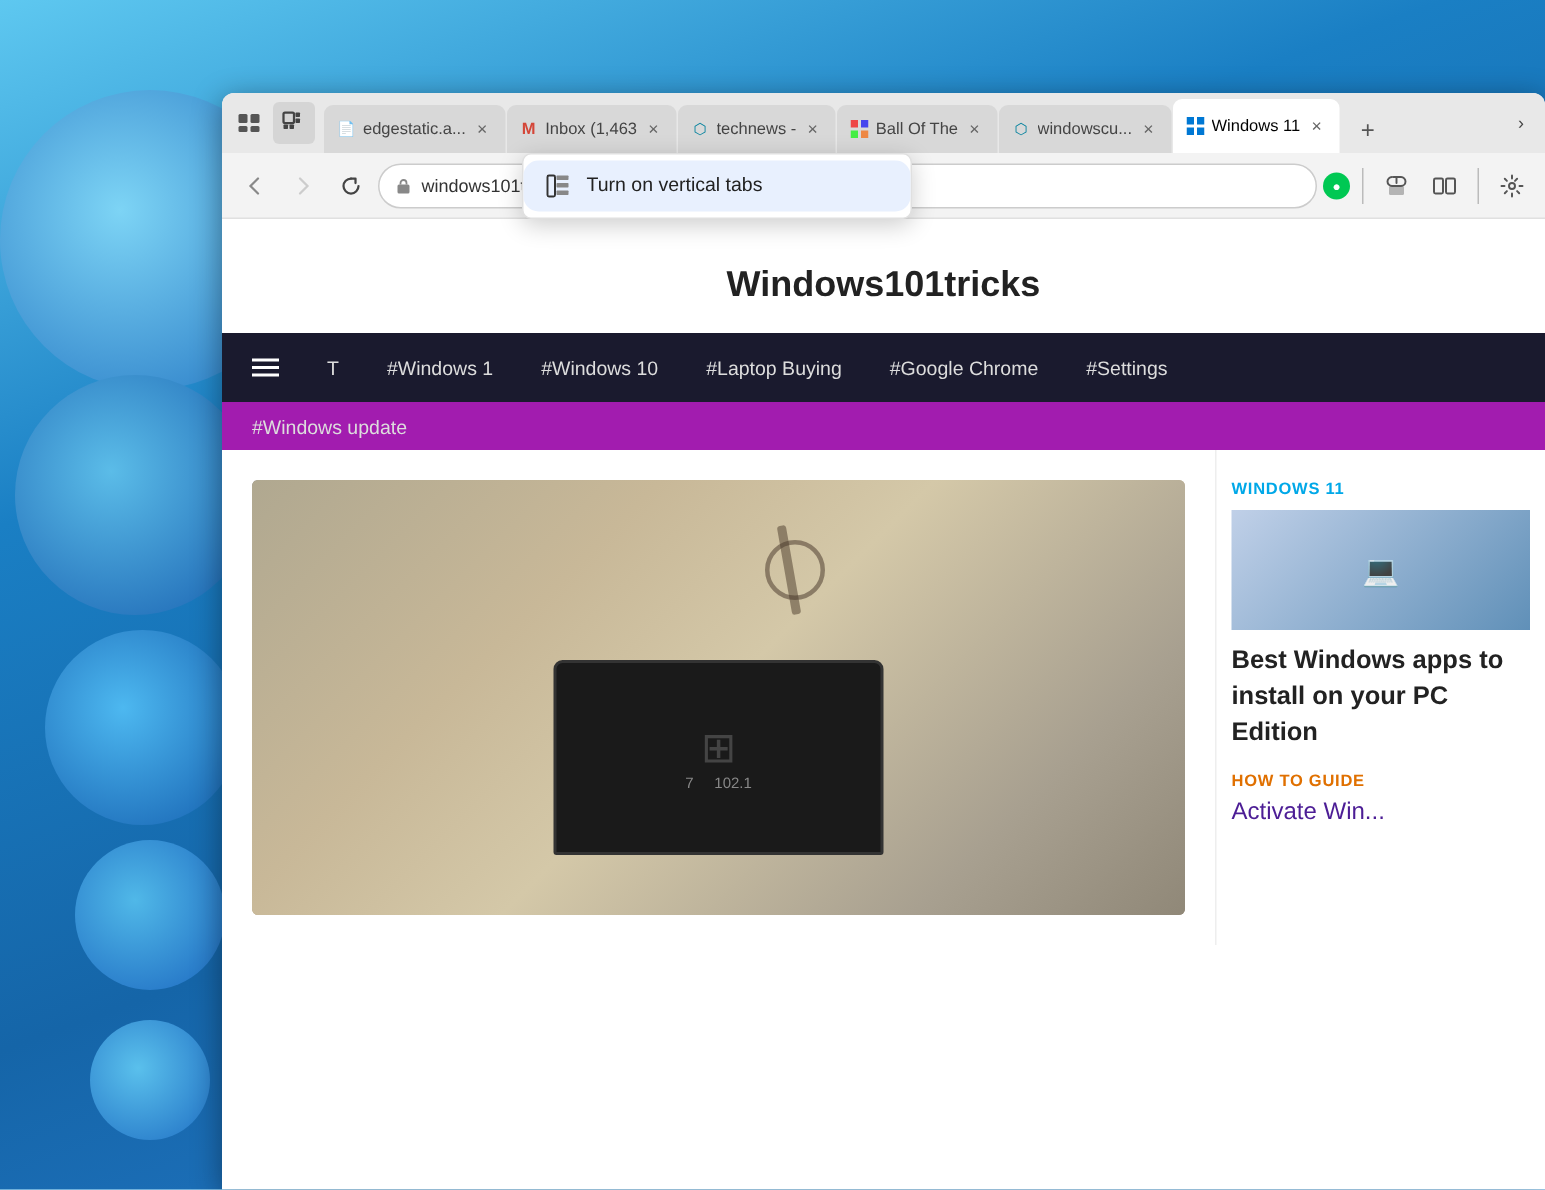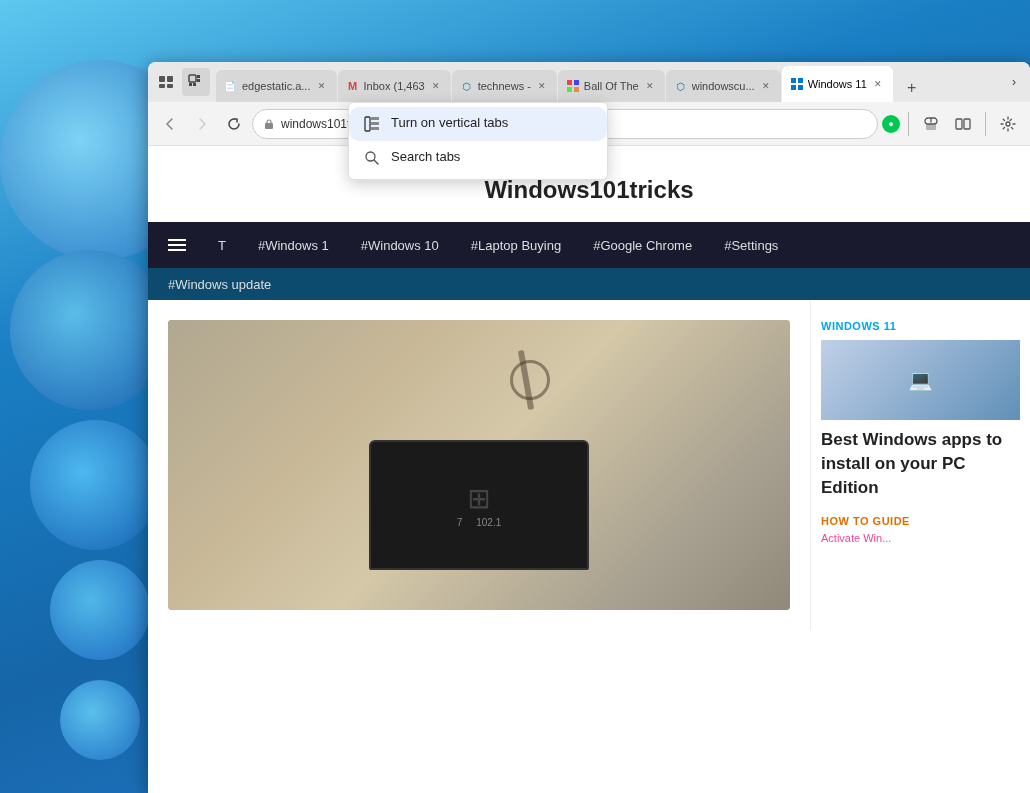--- a/index.html
+++ b/index.html
@@ -244,21 +244,21 @@
 
     .site-nav-secondary a {
       color: #ddd;
       text-decoration: none;
       padding: 0 16px;
       font-size: 13px;
       white-space: nowrap;
     }
 
     .windows-update {
-      background: #0c4a6e;
+      background: #a21caf;
       padding: 8px 20px;
       color: #fff;
       font-size: 14px;
     }
 
     
     .main-columns {
       display: flex;
       gap: 0;
       padding: 0;
@@ -317,22 +317,22 @@
     .sidebar-section-tag {
       font-size: 11px;
       font-weight: 700;
       color: #e07000;
       text-transform: uppercase;
       letter-spacing: 0.5px;
       margin-top: 16px;
     }
 
     .sidebar-desc {
-      font-size: 11px;
-      color: #ec4899;
+      font-size: 16px;
+      color: #4c1d95;
       line-height: 1.4;
     }
 
     
     .dropdown-menu {
       position: absolute;
       top: 40px;
       left: 200px;
       width: 260px;
       background: #fff;
@@ -623,29 +623,20 @@
         <svg width="16" height="16" viewBox="0 0 16 16" fill="none">
           <rect x="1" y="1" width="5" height="14" rx="1" stroke="#333" stroke-width="1.3"></rect>
           <rect x="7" y="1" width="8" height="3" rx="0.5" fill="#888"></rect>
           <rect x="7" y="6" width="8" height="3" rx="0.5" fill="#888"></rect>
           <rect x="7" y="11" width="8" height="3" rx="0.5" fill="#888"></rect>
         </svg>
       </span>
       <span>Turn on vertical tabs</span>
     </div>
 
-    <div class="dropdown-item">
-      <span class="menu-icon">
-        <svg width="16" height="16" viewBox="0 0 16 16" fill="none">
-          <circle cx="6.5" cy="6.5" r="4.5" stroke="#555" stroke-width="1.3"></circle>
-          <path d="M10 10L14 14" stroke="#555" stroke-width="1.5" stroke-linecap="round"></path>
-        </svg>
-      </span>
-      <span>Search tabs</span>
-    </div>
 
 
 
   </div>
 
 </div>
 
 <div class="activate-watermark">
   <div style="font-size:12px; color:rgba(255,255,255,0.75);">Activate Windows</div>
   <div style="font-size:10px; color:rgba(255,255,255,0.6);">Go to Settings to activate Windows.</div>

